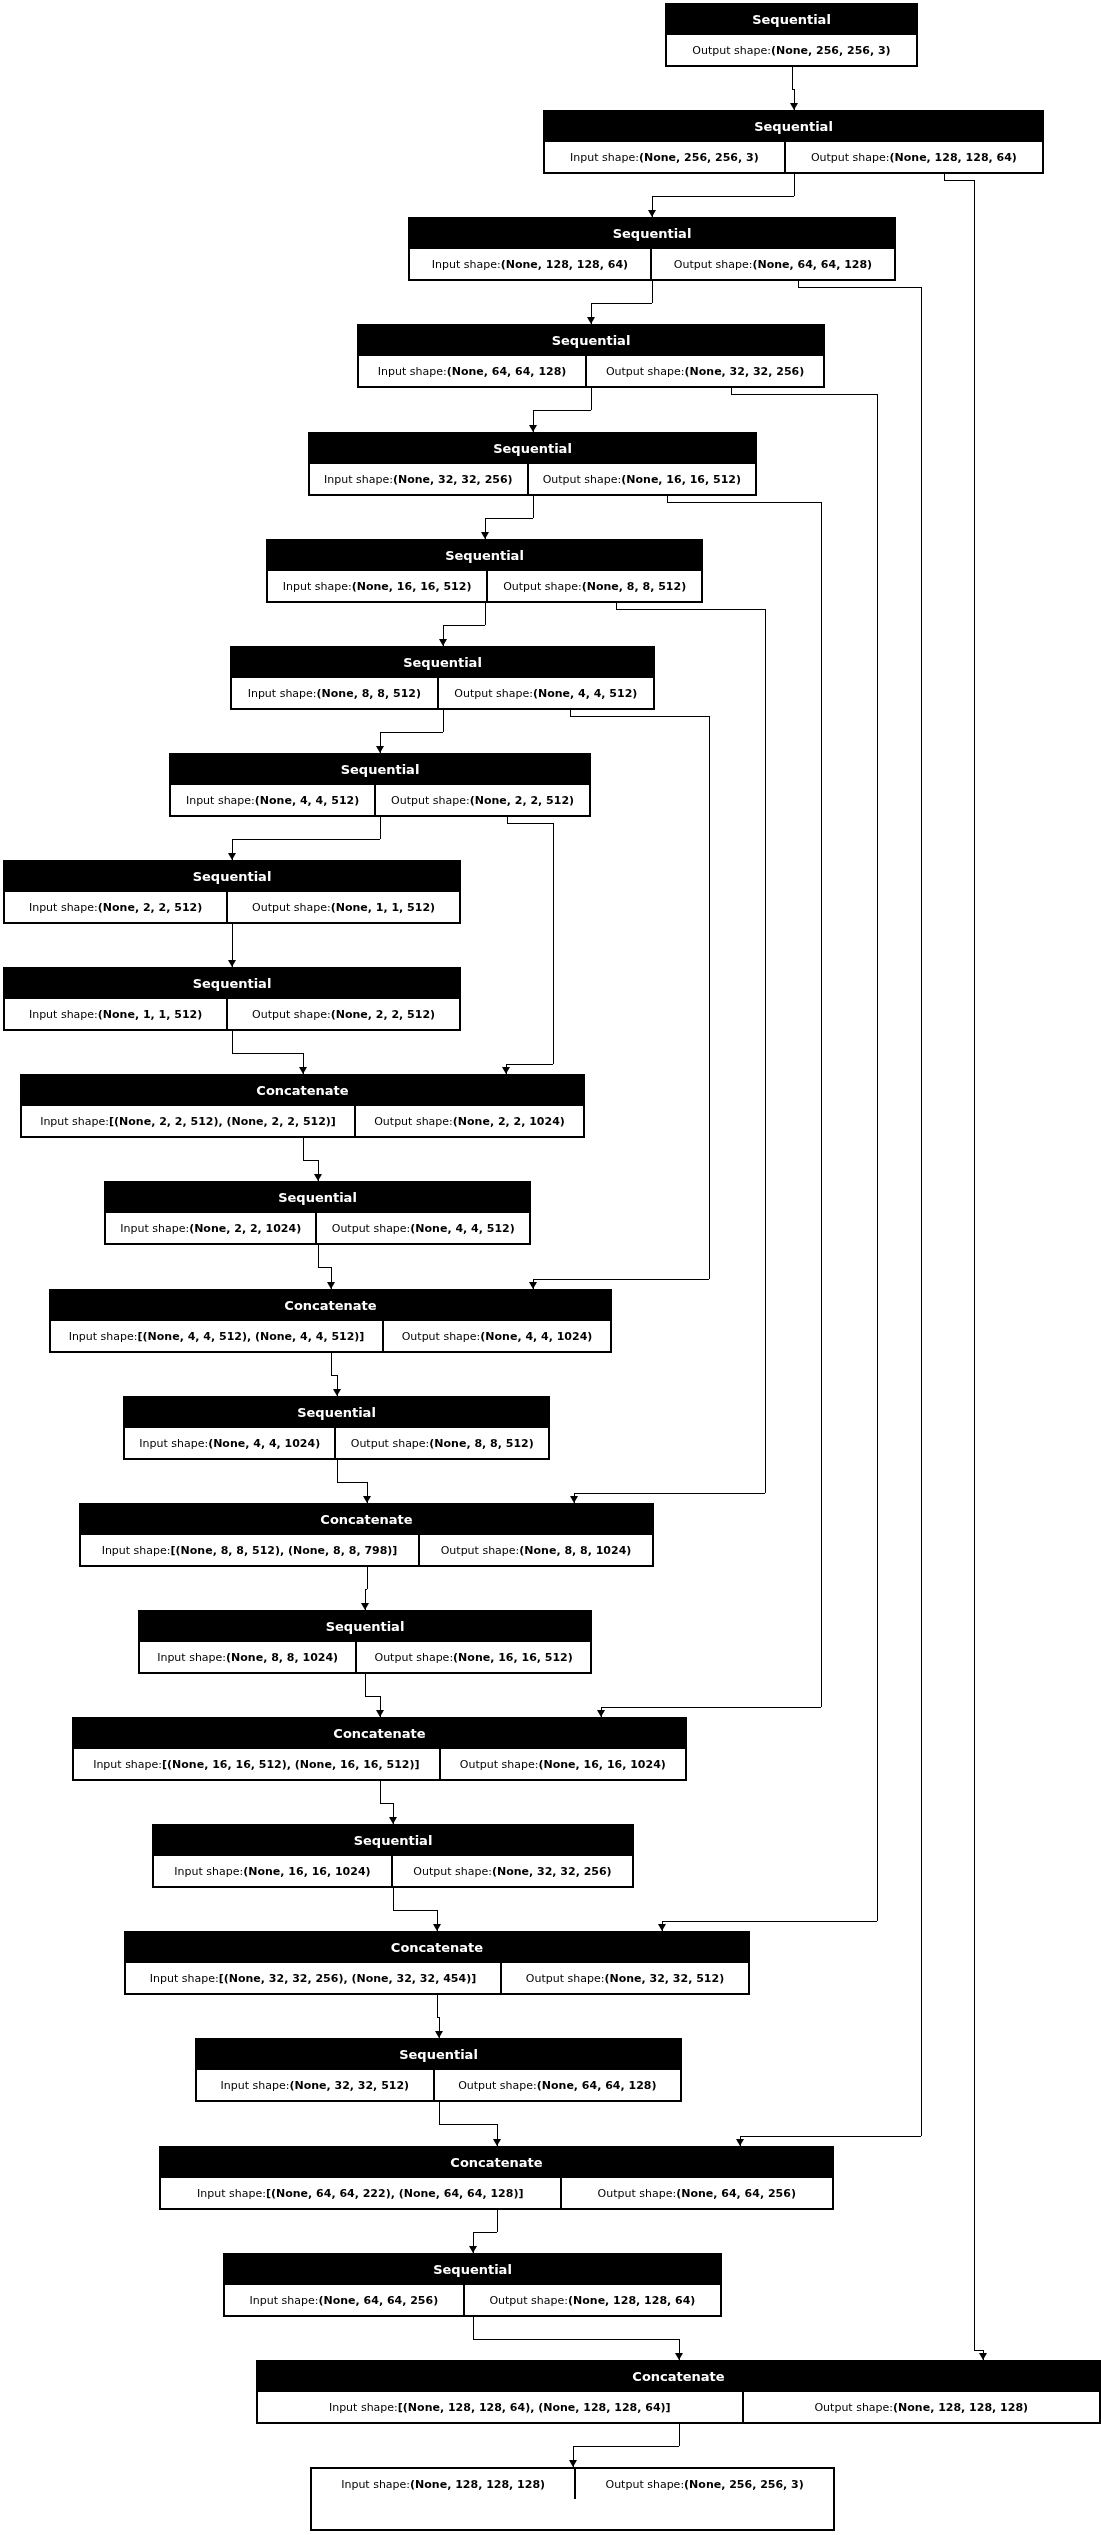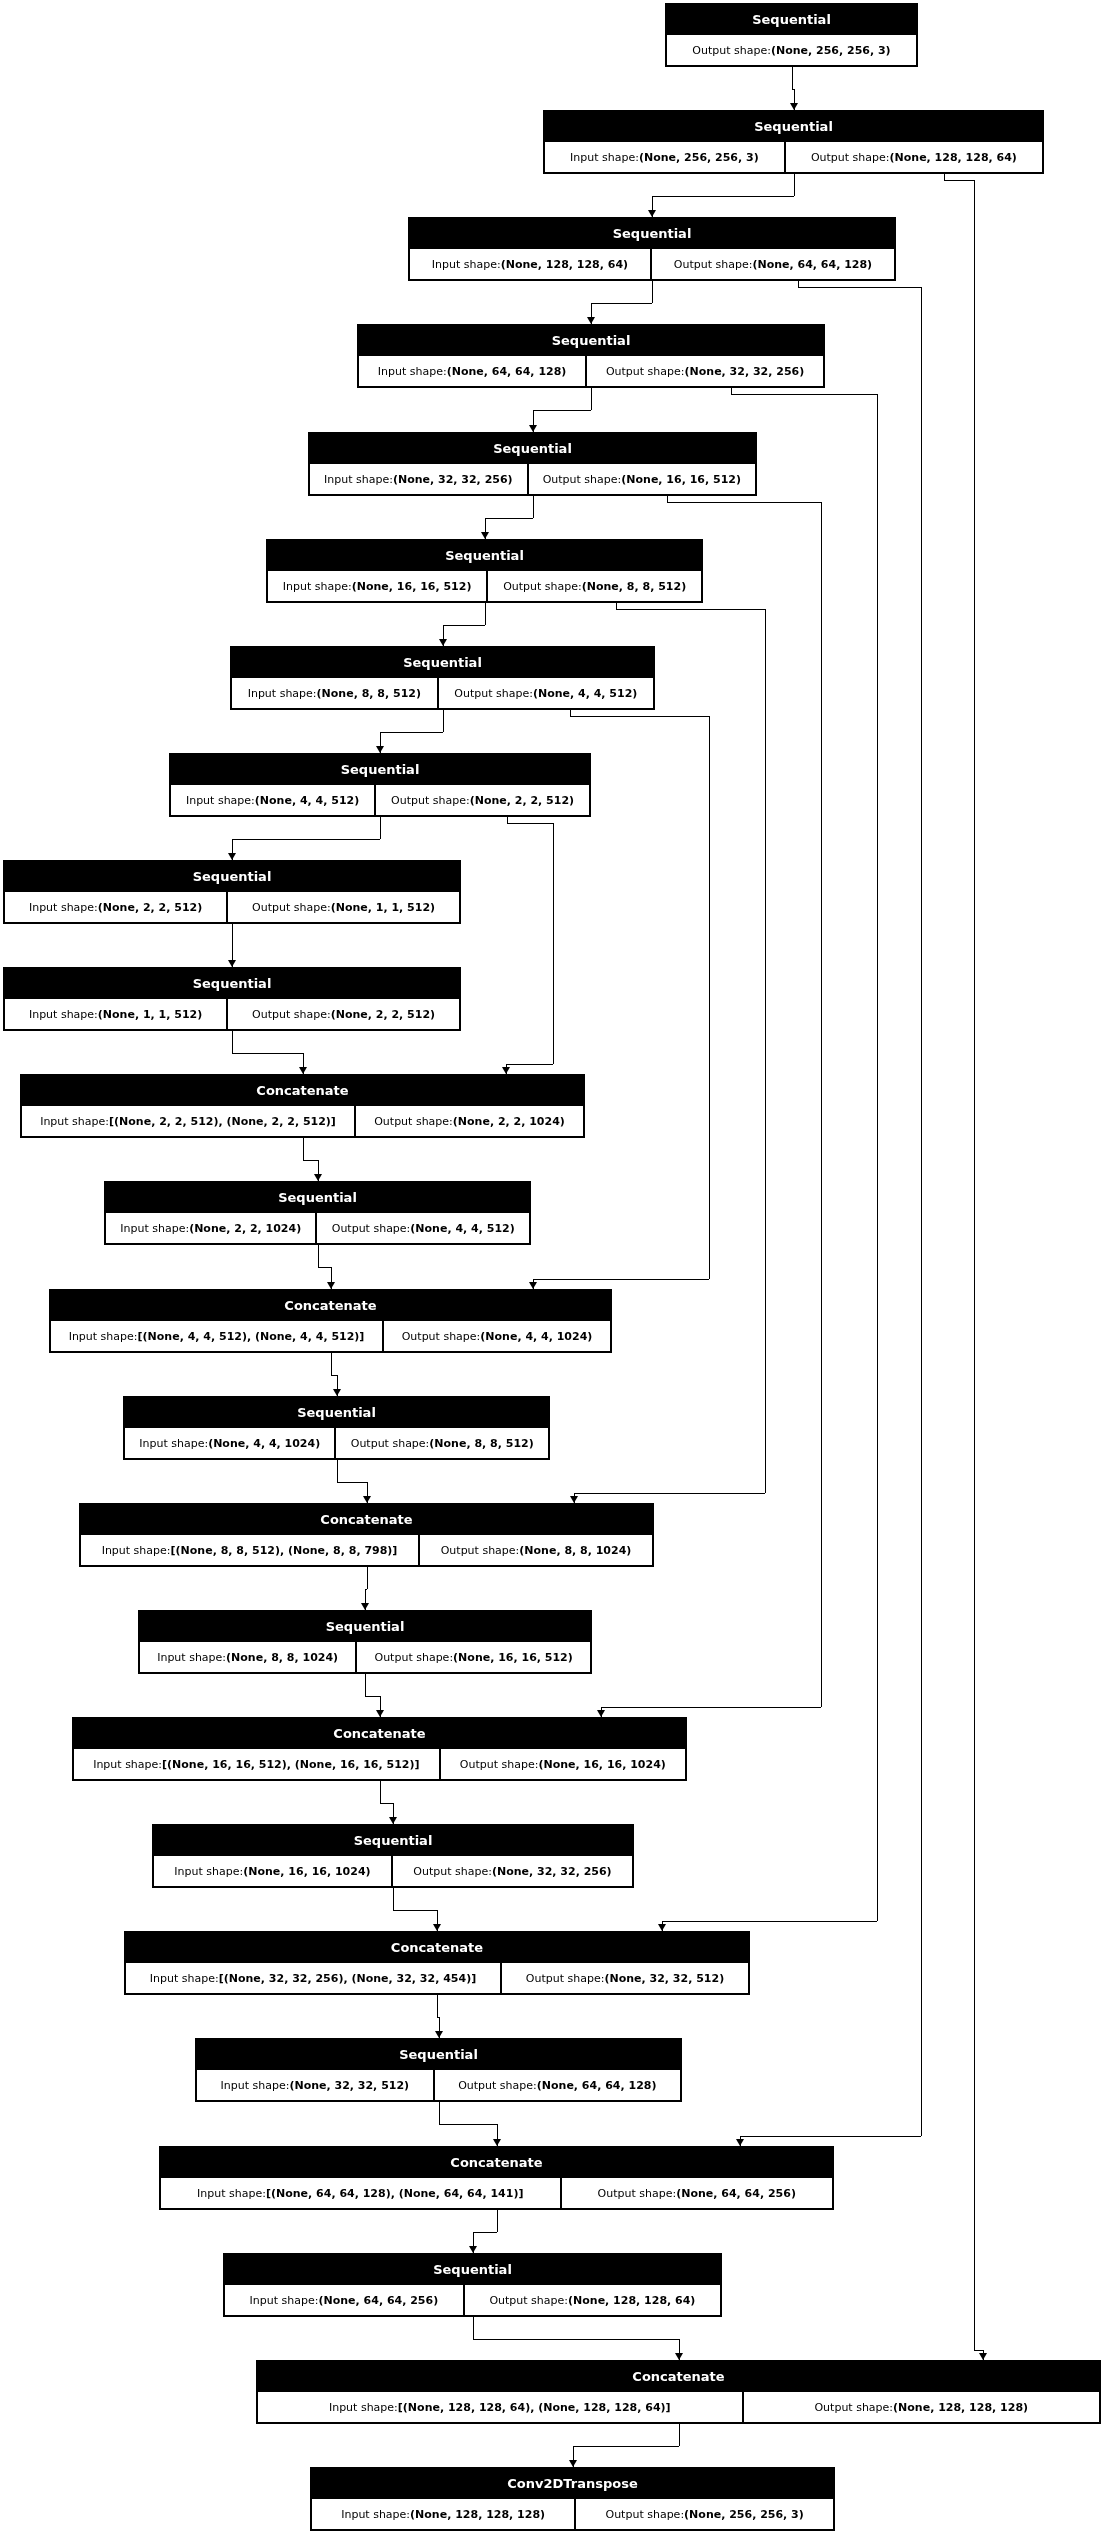--- a/index.html
+++ b/index.html
@@ -453,21 +453,21 @@
             <span>Output shape: </span>
             <b>(None, 64, 64, 128)</b>
           </div>
         </div>
       </div>
       <div class="node" style="left: 159px; top: 2146px; width: 675px; height: 64px;">
         <div class="node-title">Concatenate</div>
         <div class="node-body">
           <div class="cell in">
             <span>Input shape: </span>
-            <b>[(None, 64, 64, 128), (None, 64, 64, 141)]</b>
+            <b>[(None, 64, 64, 222), (None, 64, 64, 128)]</b>
           </div>
           <div class="cell out">
             <span>Output shape: </span>
             <b>(None, 64, 64, 256)</b>
           </div>
         </div>
       </div>
       <div class="node" style="left: 223px; top: 2253px; width: 499px; height: 64px;">
         <div class="node-title">Sequential</div>
         <div class="node-body">
@@ -488,21 +488,20 @@
             <span>Input shape: </span>
             <b>[(None, 128, 128, 64), (None, 128, 128, 64)]</b>
           </div>
           <div class="cell out">
             <span>Output shape: </span>
             <b>(None, 128, 128, 128)</b>
           </div>
         </div>
       </div>
       <div class="node" style="left: 310px; top: 2467px; width: 525px; height: 64px;">
-        <div class="node-title">Conv2DTranspose</div>
         <div class="node-body">
           <div class="cell in">
             <span>Input shape: </span>
             <b>(None, 128, 128, 128)</b>
           </div>
           <div class="cell out">
             <span>Output shape: </span>
             <b>(None, 256, 256, 3)</b>
           </div>
         </div>

